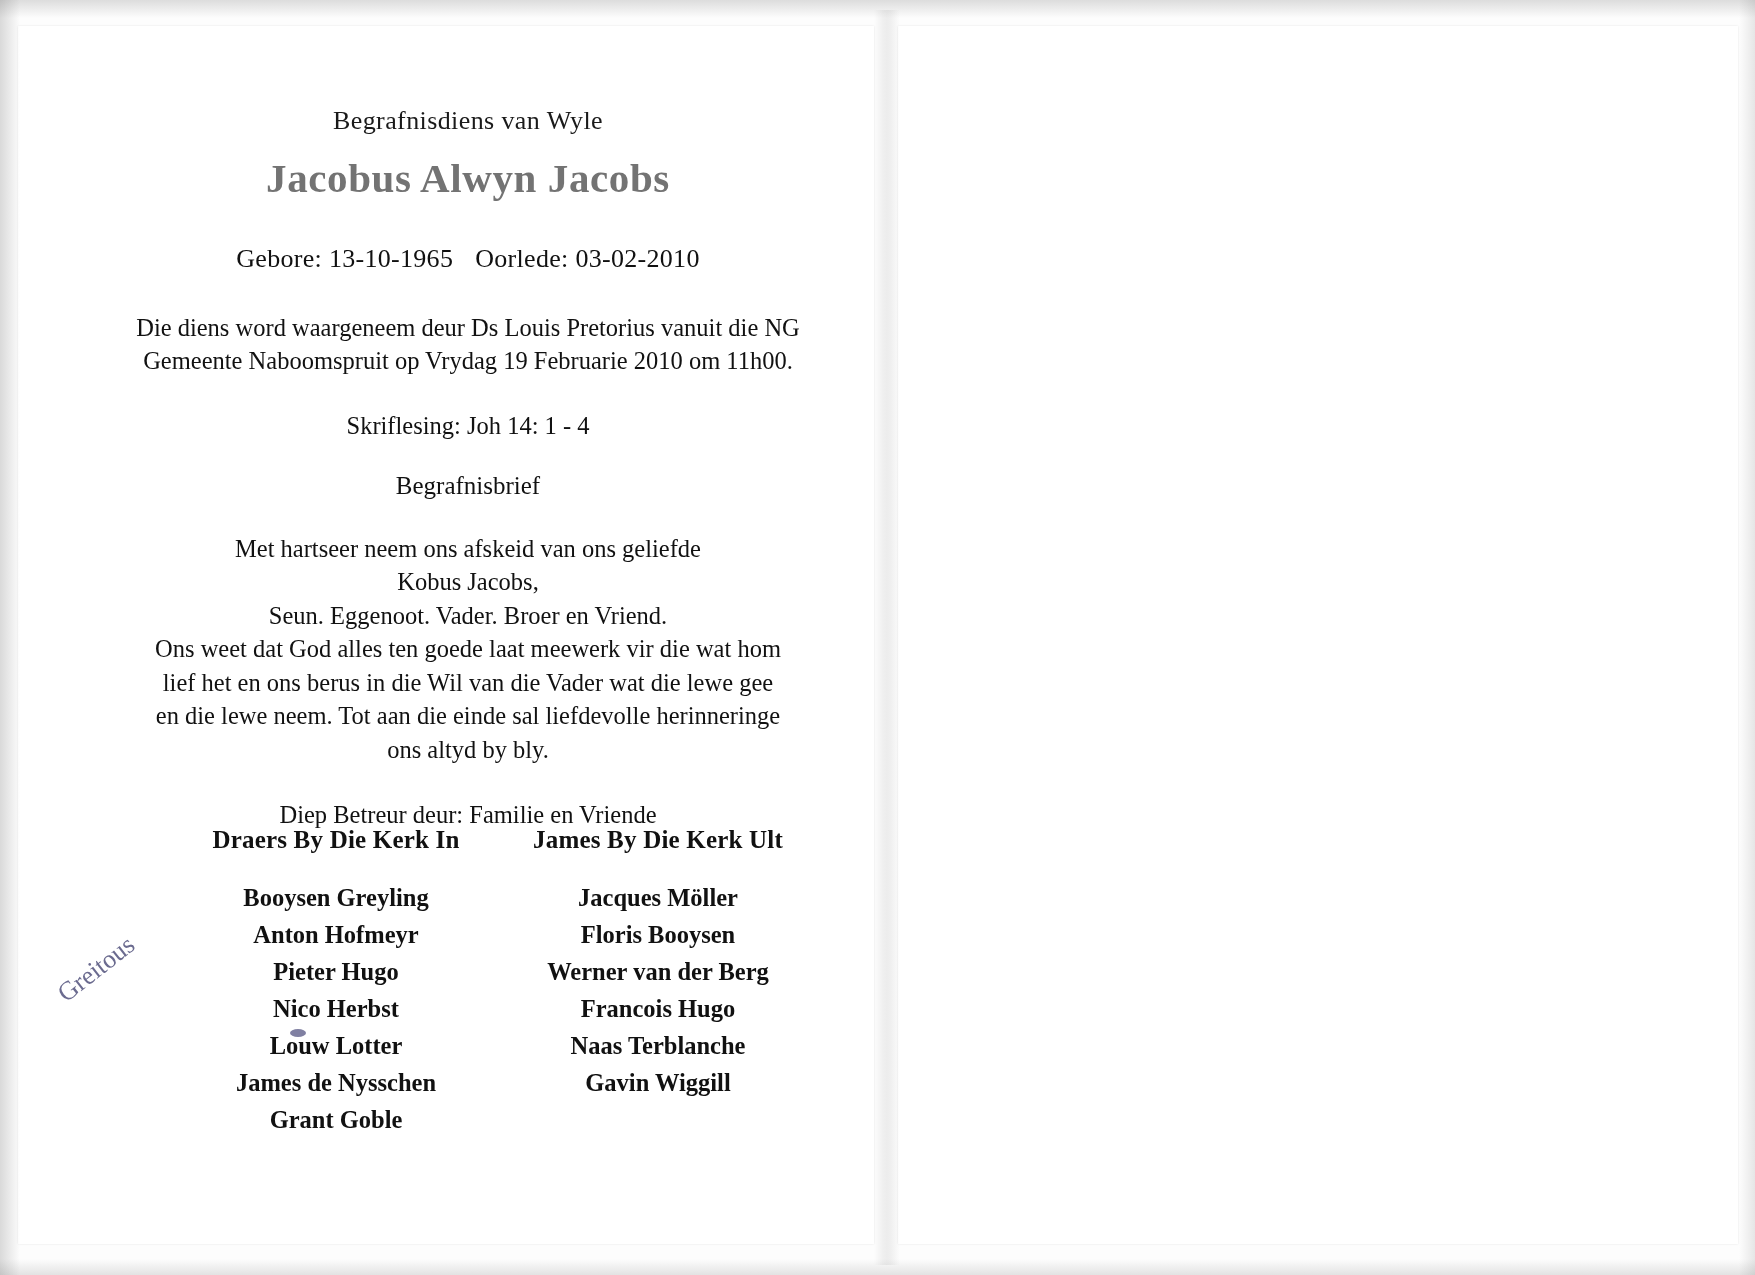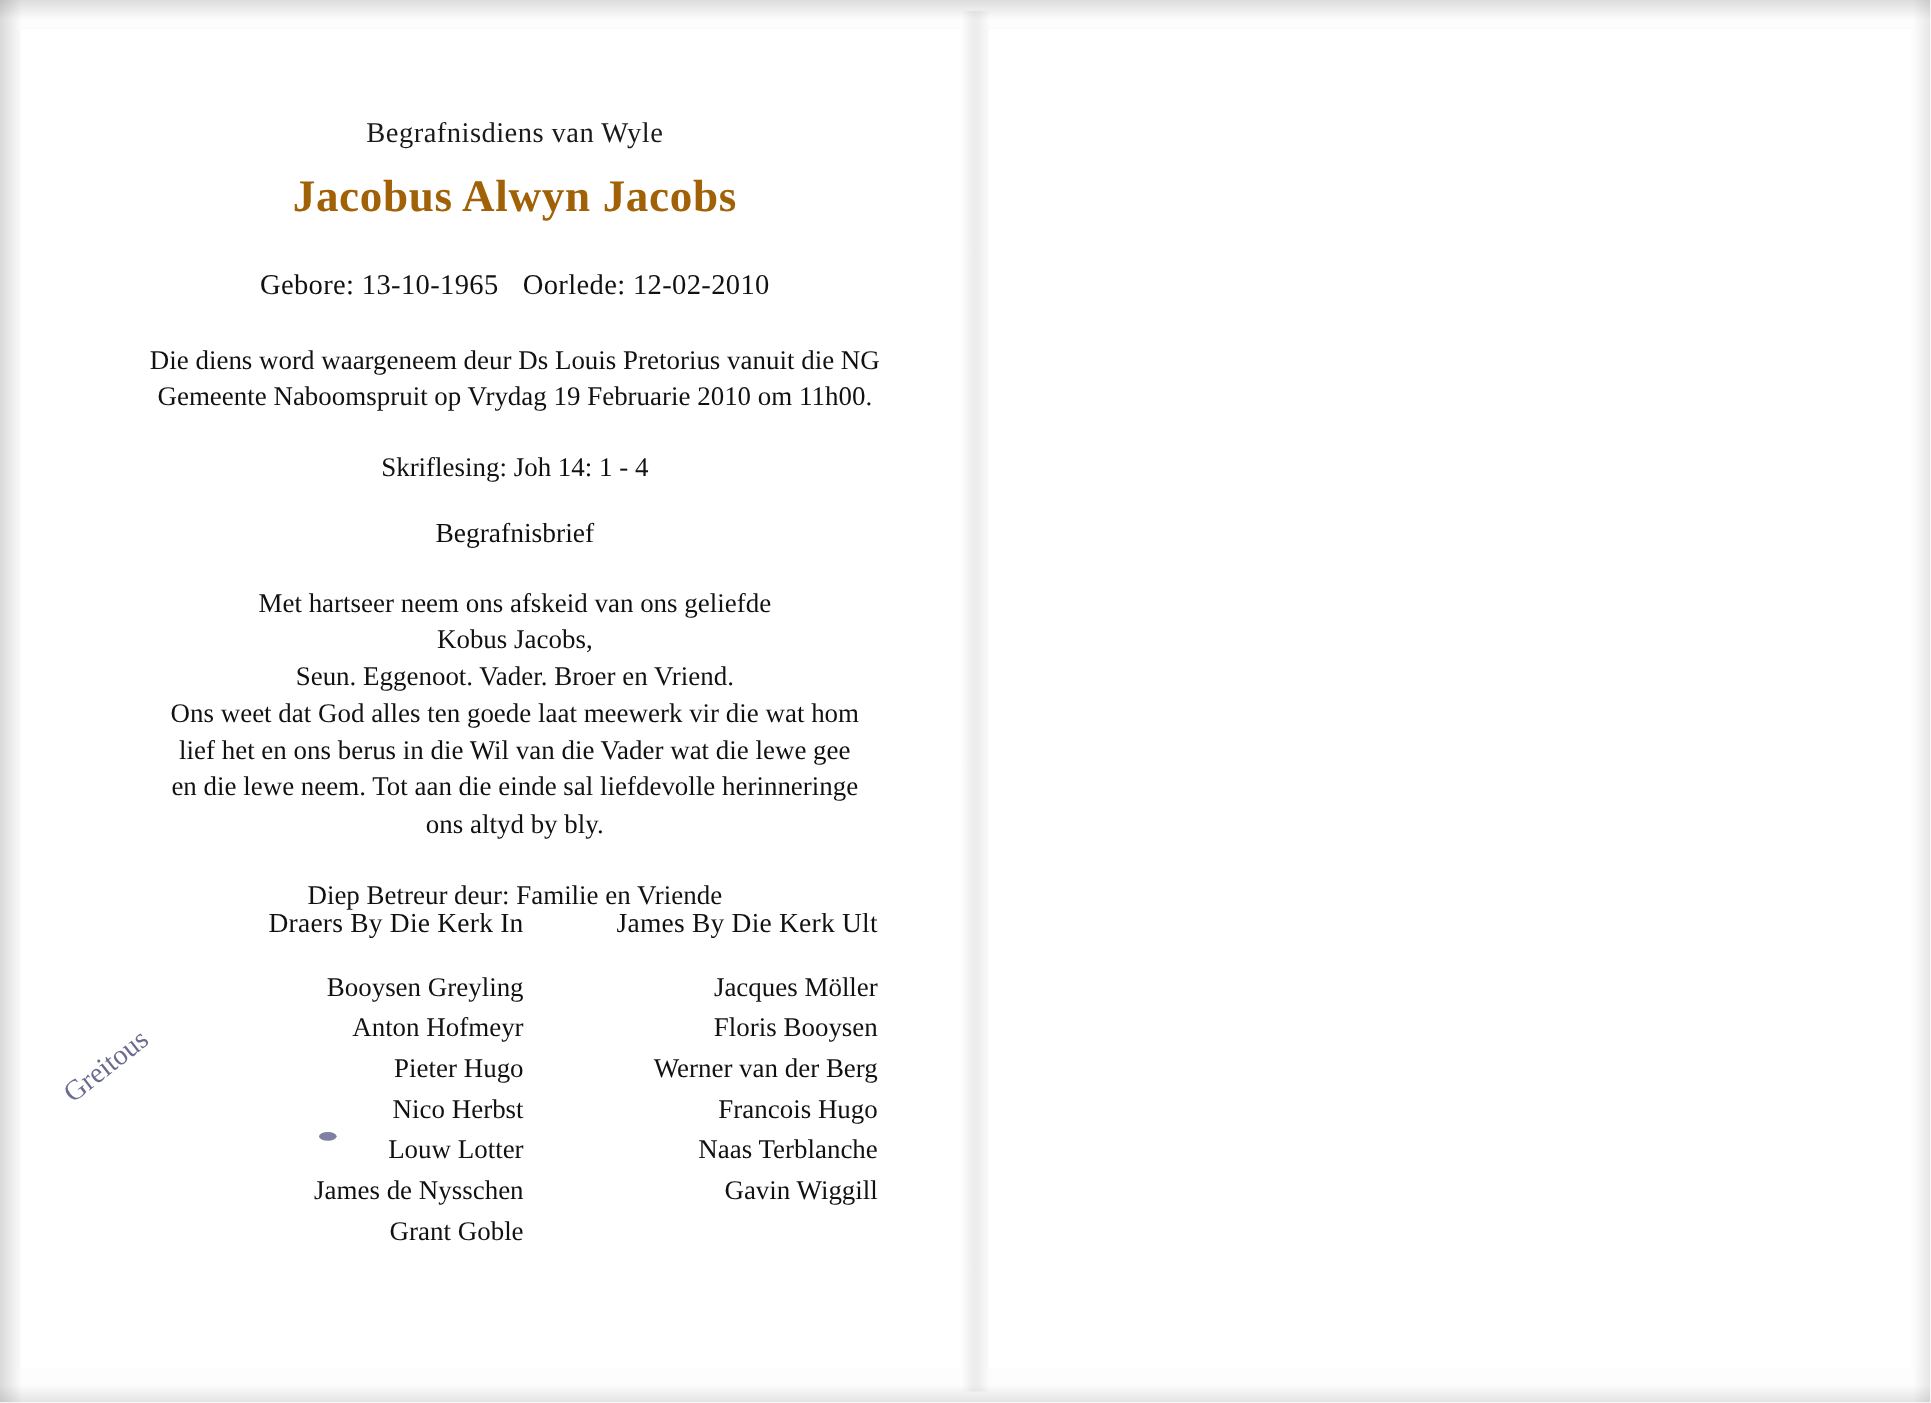--- a/index.html
+++ b/index.html
@@ -93,21 +93,21 @@
     font-size: 26px;
     letter-spacing: 0.4px;
     color: #1a1a1a;
     margin: 0 0 18px 0;
   }
   .t-name {
     font-size: 41px;
     font-weight: bold;
     letter-spacing: 0.6px;
     margin: 0 0 42px 0;
-    color: #a16207;
+    color: #737373;
   }
   .t-dates {
     font-size: 26px;
     margin: 0 0 38px 0;
     letter-spacing: 0.3px;
   }
   .t-dates .gap { display:inline-block; width: 22px; }
   .t-service {
     font-size: 24.5px;
     line-height: 1.34;
@@ -129,25 +129,26 @@
   .t-mourn {
     font-size: 24.5px;
     margin: 0 0 28px 0;
   }
   .t-thanks {
     font-size: 24.5px;
     margin: 0 0 34px 0;
   }
   .bearers {
     position: absolute;
-    left: 136px;
+    left: 157px;
     top: 800px;
     width: 720px;
     display: flex;
-    text-align: right;
+    text-align: center;
+    font-weight: bold;
   }
   .bearer-col { width: 322px; }
   .bearer-head {
     font-size: 25px;
     margin: 0 0 30px 0;
     letter-spacing: 0.2px;
   }
   .bearer-list { list-style: none; margin: 0; padding: 0; }
   .bearer-list li {
     font-size: 24.5px;
@@ -182,21 +183,21 @@
 <body>
 
 <div class="scan">
   <div class="page">
 
     <div class="sheet sheet-left">
       <div class="l-wrap">
         <p class="t-sub">Begrafnisdiens van Wyle</p>
         <p class="t-name">Jacobus Alwyn Jacobs</p>
         <p class="t-dates">
-          <span>Gebore: 13-10-1965</span><span class="gap"></span><span>Oorlede: 12-02-2010</span>
+          <span>Gebore: 13-10-1965</span><span class="gap"></span><span>Oorlede: 03-02-2010</span>
         </p>
         <p class="t-service">Die diens word waargeneem deur Ds Louis Pretorius vanuit die NG Gemeente Naboomspruit op Vrydag 19 Februarie 2010 om 11h00.</p>
         <p class="t-read">Skriflesing: Joh 14: 1 - 4</p>
         <p class="t-letterhead">Begrafnisbrief</p>
         <p class="t-letter">Met hartseer neem ons afskeid van ons geliefde<br>Kobus Jacobs,<br>Seun. Eggenoot. Vader. Broer en Vriend.<br>Ons weet dat God alles ten goede laat meewerk vir die wat hom<br>lief het en ons berus in die Wil van die Vader wat die lewe gee<br>en die lewe neem. Tot aan die einde sal liefdevolle herinneringe<br>ons altyd by bly.</p>
         <p class="t-mourn">Diep Betreur deur: Familie en Vriende</p>
       </div>
 
       <div class="bearers">
         <div class="bearer-col">

